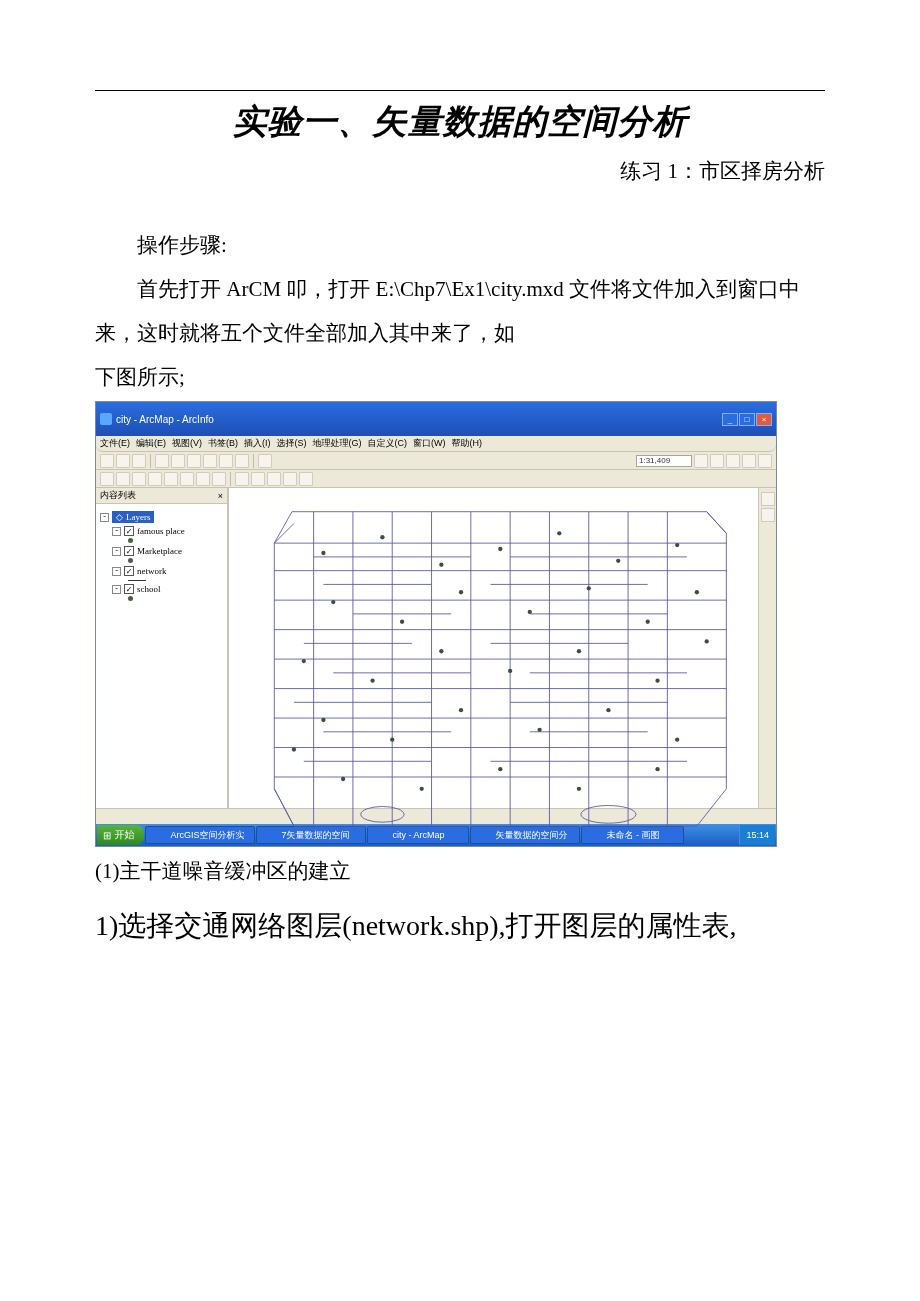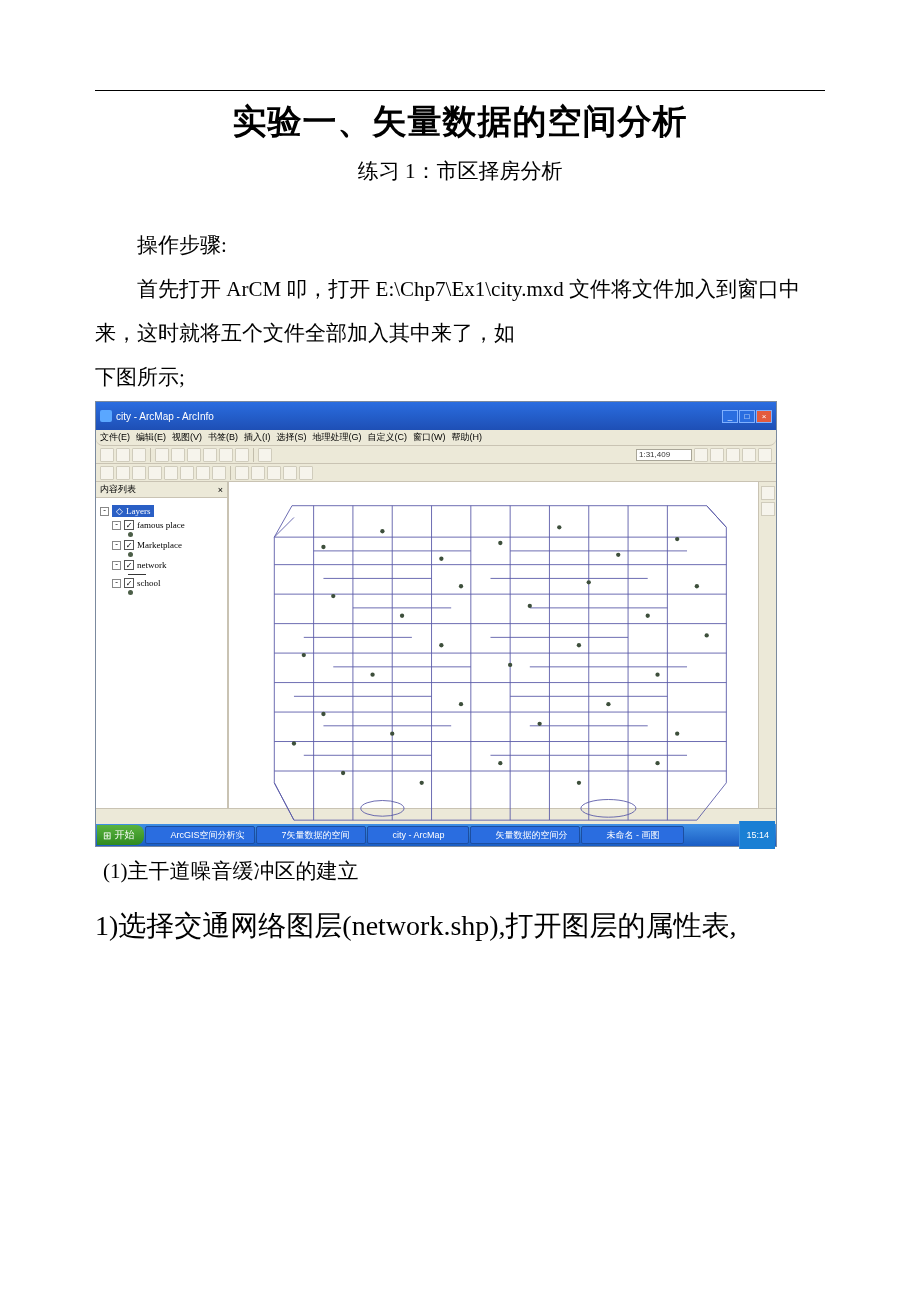--- a/index.html
+++ b/index.html
@@ -13,41 +13,41 @@
   .top-rule {
     border-top: 1px solid #000;
     margin-bottom: 8px;
   }
   .title {
     font-family: "SimHei", "黑体", sans-serif;
     font-size: 34px;
     text-align: center;
     margin-bottom: 12px;
     letter-spacing: 1px;
+    font-style: italic;
   }
   .subtitle {
     font-family: "SimSun", serif;
     font-size: 21px;
-    text-align: center;
+    text-align: right;
     margin-bottom: 38px;
   }
   .para {
     font-size: 21px;
     line-height: 2.1;
     text-indent: 2em;
   }
   .para-noindent {
     font-size: 21px;
     line-height: 2.1;
   }
   .caption {
     font-size: 21px;
     line-height: 2.1;
     margin-top: 2px;
-    margin-left: 8px;
   }
   .step {
     font-size: 28px;
     line-height: 2.1;
     margin-top: 4px;
   }
   .path { font-family: "Times New Roman", serif; }
   
   .screenshot {
     width: 682px;
@@ -55,21 +55,21 @@
     border: 1px solid #7b8a9e;
     background: #ece9d8;
     font-family: "Tahoma", sans-serif;
     font-size: 9px;
     display: flex;
     flex-direction: column;
     position: relative;
     margin-top: 2px;
   }
   .ss-titlebar {
-    height: 28px;
+    height: 34px;
     background: linear-gradient(#2a6de0,#1e4fb5);
     color: #fff;
     display: flex;
     align-items: center;
     padding: 0 4px;
     font-size: 10px;
   }
   .ss-titlebar .globe {
     width: 12px; height: 12px; background: #5aa7ff; border-radius: 2px; margin-right: 4px;
   }
@@ -137,21 +137,21 @@
   .start {
     height: 20px; padding: 0 10px 0 6px; background: linear-gradient(#5ab33f,#2f8a1f);
     color: #fff; display: flex; align-items: center; font-size: 10px; border-radius: 0 8px 8px 0; gap: 3px;
   }
   .task {
     height: 18px; padding: 0 24px; background: #2a6de0; color: #fff; font-size: 9px;
     display: flex; align-items: center; border: 1px solid #1c4ea0; border-radius: 2px;
     max-width: 110px; overflow: hidden; white-space: nowrap; gap: 2px;
   }
   .tray {
-    margin-left: auto; height: 28px; background: #1a7fd4; color: #fff; padding: 8px 6px;
+    margin-left: auto; height: 20px; background: #1a7fd4; color: #fff; padding: 8px 6px;
     display: flex; align-items: center; font-size: 9px; border-left: 1px solid #3a8fe0;
   }
 </style>
 </head>
 <body>
 
 <div class="top-rule"></div>
 
 <h1 class="title">实验一、矢量数据的空间分析</h1>
 <div class="subtitle">练习 1：市区择房分析</div>

